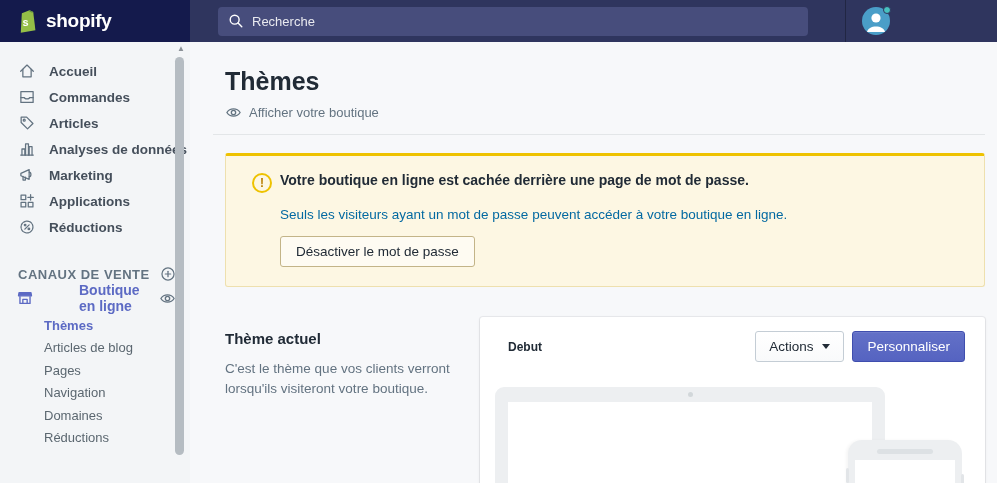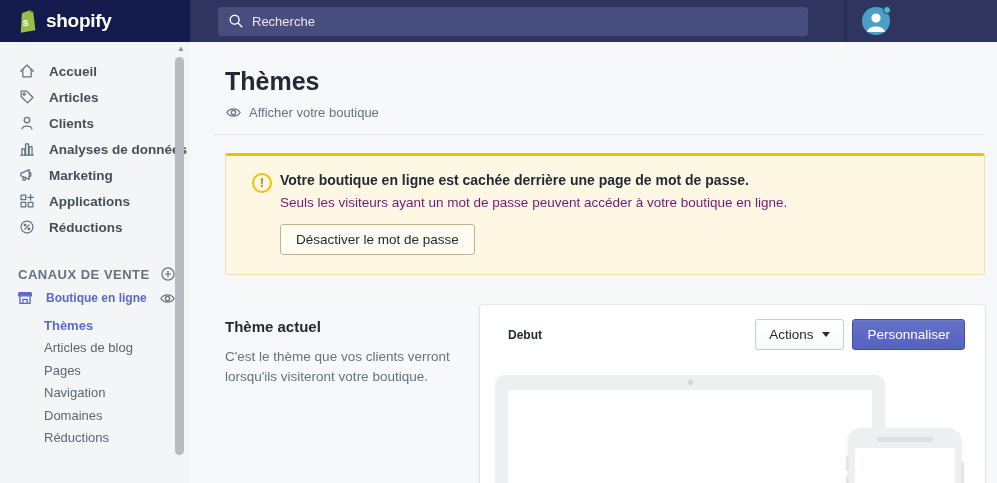--- a/index.html
+++ b/index.html
@@ -52,21 +52,21 @@
   .nav-item svg { flex:0 0 18px; }
 
   .section-head {
     margin-top:24px; height:20px; display:flex; align-items:center;
     padding:0 14px 0 18px; justify-content:space-between;
   }
   .section-title { font-size:13px; font-weight:700; color:#637381; letter-spacing:.5px; }
   .channel-item {
     display:flex; align-items:center; height:28px; padding:0 14px 0 16px; gap:12px; cursor:pointer;
   }
-  .channel-item .lbl { font-size:12px; font-weight:600; color:#5c6ac4; flex:1; }
+  .channel-item .lbl { font-size:14px; font-weight:600; color:#5c6ac4; flex:1;margin-left:33px; }
   .subnav { margin-top:2px; }
   .subnav-item { display:flex; align-items:center; height:22.5px; padding-left:44px; cursor:pointer; }
   .subnav-item .lbl { font-size:13px; color:#5b6770; }
   .subnav-item.active .lbl { color:#5c6ac4; font-weight:600; }
 
   
   .main { position:absolute; left:190px; top:42px; width:807px; height:441px; background:#f7f8fa; }
   .content { width:760px; margin-left:35px; }
 
   .page-title { padding-top:25px; font-size:25px; font-weight:700; color:#212b36; }
@@ -79,21 +79,21 @@
     margin-top:18px; width:760px; background:#fdf7e3;
     border:1px solid #eee0ae; border-top:3px solid #eec200;
     border-radius:3px; padding:16px 20px 19px 14px; display:flex;
   }
   .banner-icon {
     flex:0 0 20px; width:20px; height:20px; border-radius:50%;
     border:2px solid #eec200; color:#b87e00; font-weight:700; font-size:12px;
     display:flex; align-items:center; justify-content:center; margin:1px 8px 0 12px;
   }
   .banner-title { font-size:14px; font-weight:700; color:#212b36; }
-  .banner-desc { margin-top:7px; font-size:13.5px; color:#701a75; }
+  .banner-desc { margin-top:19px; font-size:13.5px; color:#0369a1; }
   .banner-btn {
     margin-top:14px; display:inline-block; padding:7px 15px;
     background:rgba(255,255,255,.55); border:1px solid #c3b488; border-radius:3px;
     font-size:13.5px; color:#212b36; cursor:pointer; font-family:"Liberation Sans", sans-serif;
   }
 
   
   .theme-section { display:flex; margin-top:30px; }
   .theme-info { flex:0 0 255px; padding-top:13px; padding-right:30px; }
   .theme-info h2 { font-size:15px; font-weight:700; color:#212b36; }
@@ -187,31 +187,31 @@
   <div class="nav">
     <div class="nav-item">
       <svg class="icon-gray" width="18" height="18" viewBox="0 0 20 20">
         <path d="M3 10.3 L10 3.4 L17 10.3"></path>
           <path d="M5.4 8.3 V16.4 H14.6 V8.3"></path>
       </svg>
       <span class="lbl">Accueil</span>
     </div>
     <div class="nav-item">
       <svg class="icon-gray" width="18" height="18" viewBox="0 0 20 20">
+        <path d="M3.2 4 H16.8 V16 H3.2 Z"></path>
+          <path d="M3.2 10.6 H7.2 C7.2 12.7 12.8 12.7 12.8 10.6 H16.8"></path>
+      </svg>
+      <span class="lbl">Commandes</span>
+    </div>
+    <div class="nav-item">
+      <svg class="icon-gray" width="18" height="18" viewBox="0 0 20 20">
         <path d="M3.5 3.5 H9.6 L16.6 10.5 L10.6 16.5 L3.5 9.4 Z"></path>
           <circle cx="6.9" cy="6.9" r="1.1"></circle>
       </svg>
       <span class="lbl">Articles</span>
-    </div>
-    <div class="nav-item">
-      <svg class="icon-gray" width="18" height="18" viewBox="0 0 20 20">
-        <circle cx="10" cy="6.8" r="3.1"></circle>
-          <path d="M4.6 16.6 C5.2 12.4 14.8 12.4 15.4 16.6"></path>
-      </svg>
-      <span class="lbl">Clients</span>
     </div>
     <div class="nav-item">
       <svg class="icon-gray" width="18" height="18" viewBox="0 0 20 20">
         <path d="M3 16.8 H17"></path>
           <path d="M4.4 16.8 V10 H7.6 V16.8"></path>
           <path d="M8.4 16.8 V4.4 H11.6 V16.8"></path>
           <path d="M12.4 16.8 V7.4 H15.6 V16.8"></path>
       </svg>
       <span class="lbl">Analyses de données</span>
     </div>

